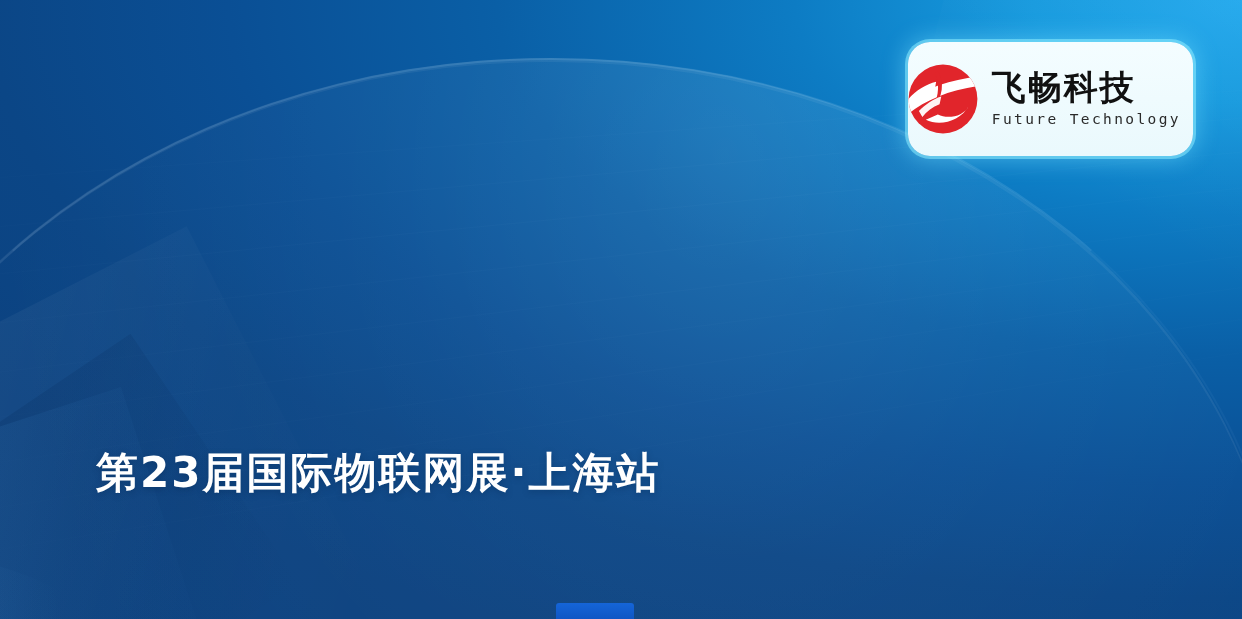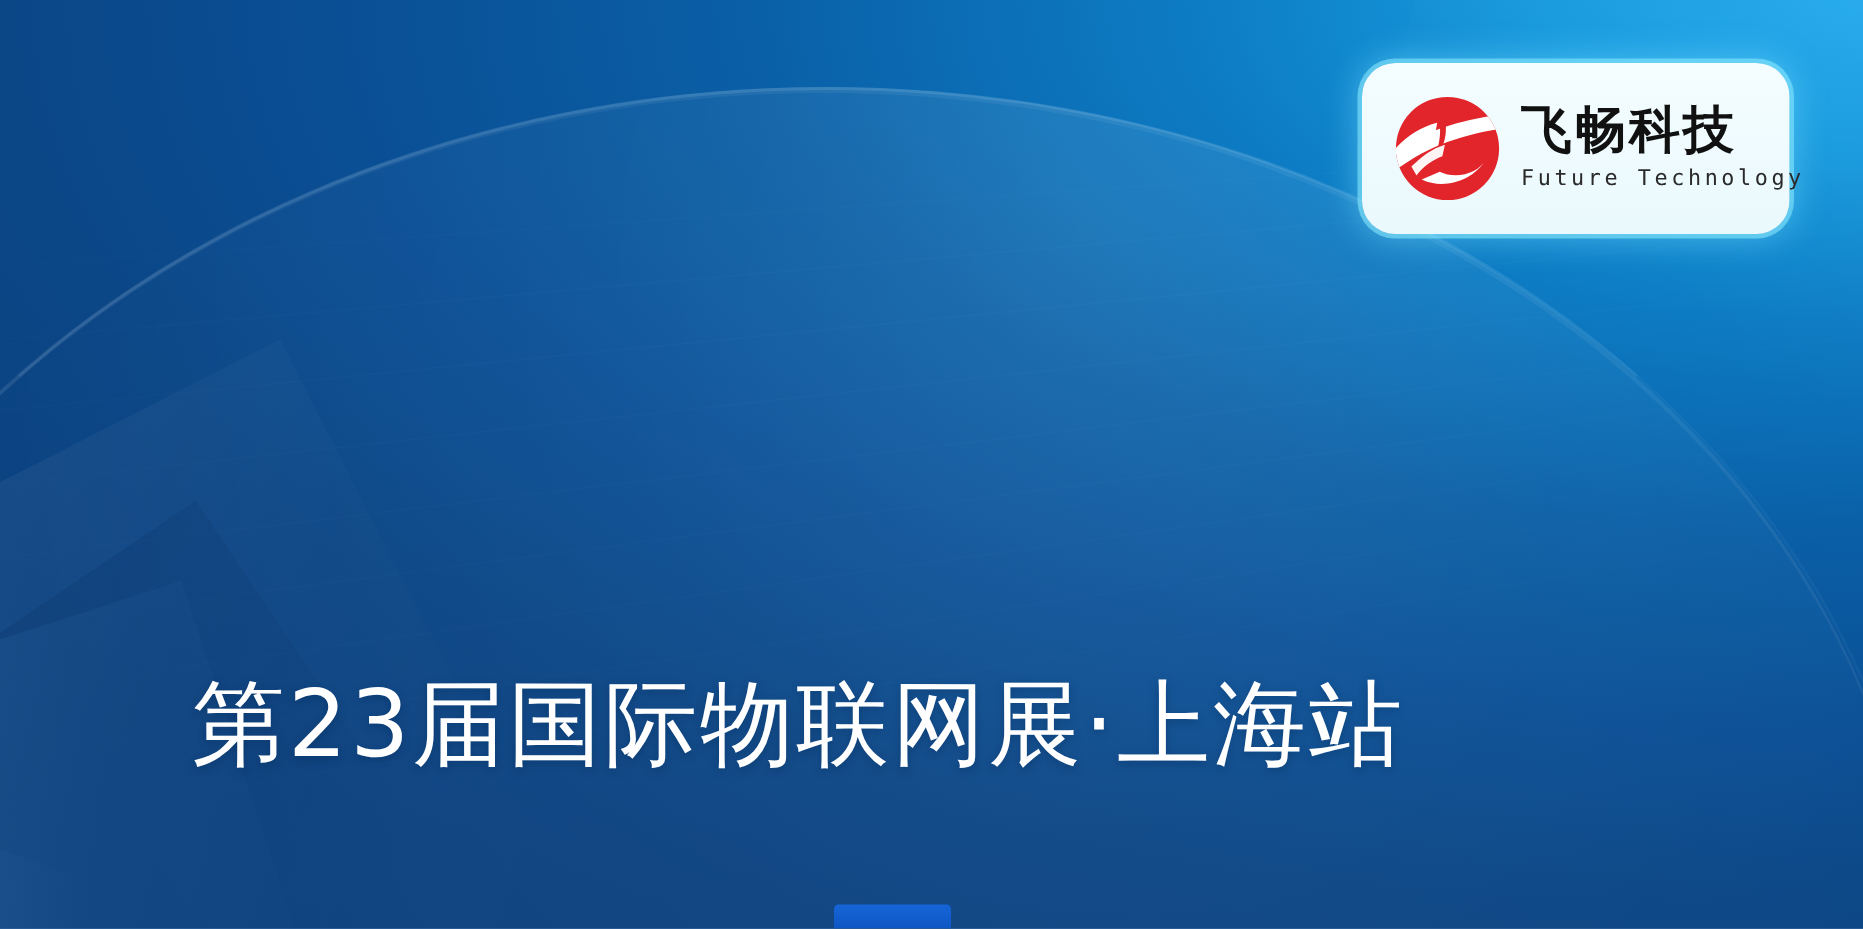--- a/index.html
+++ b/index.html
@@ -88,20 +88,21 @@
   .logo-badge{
     position:absolute;
     left:908px;top:42px;
     width:285px;height:114px;
     border-radius:22px;
     background:linear-gradient(180deg,#f4fdff 0%,#eaf9fd 100%);
     box-shadow:0 0 0 3px rgba(140,236,255,.55), 0 0 22px 4px rgba(120,225,255,.45);
     display:flex;align-items:center;
     padding:0 12px 0 14px;
     box-sizing:border-box;
+    justify-content:flex-end;
   }
   .logo-mark{
     width:86px;height:86px;flex:0 0 86px;
     position:relative;
   }
   .logo-text{
     display:flex;flex-direction:column;
     justify-content:center;
     margin-left:6px;
   }
@@ -151,24 +152,24 @@
     background-image:linear-gradient(100deg,#2ba6ee 0%,#23c6e8 24%,#2ae0cf 46%,#2fe79e 70%,#3bea89 100%);
     transform:scaleX(1.02);
     transform-origin:left bottom;
     font-size:176px;
     letter-spacing:4px;
   }
 
   
   .subtitle{
     position:absolute;
-    left:128px;top:452px;
+    left:96px;top:452px;
     font-family:"DejaVu Sans","Liberation Sans",sans-serif;
-    font-weight:400;
-    font-size:62px;
+    font-weight:700;
+    font-size:42px;
     line-height:1;
     color:#ffffff;
     letter-spacing:2px;
     white-space:nowrap;
     text-shadow:0 2px 6px rgba(4,38,78,.35);
   }
 </style>
 </head>
 <body>
 

